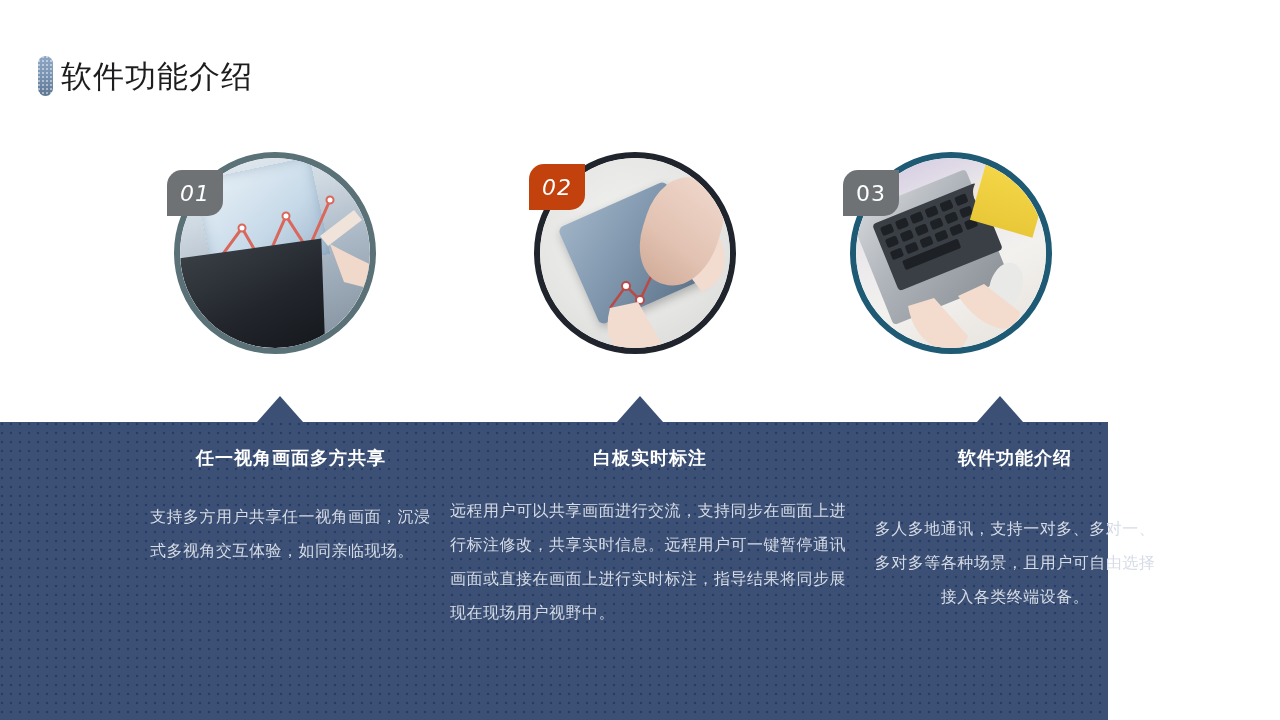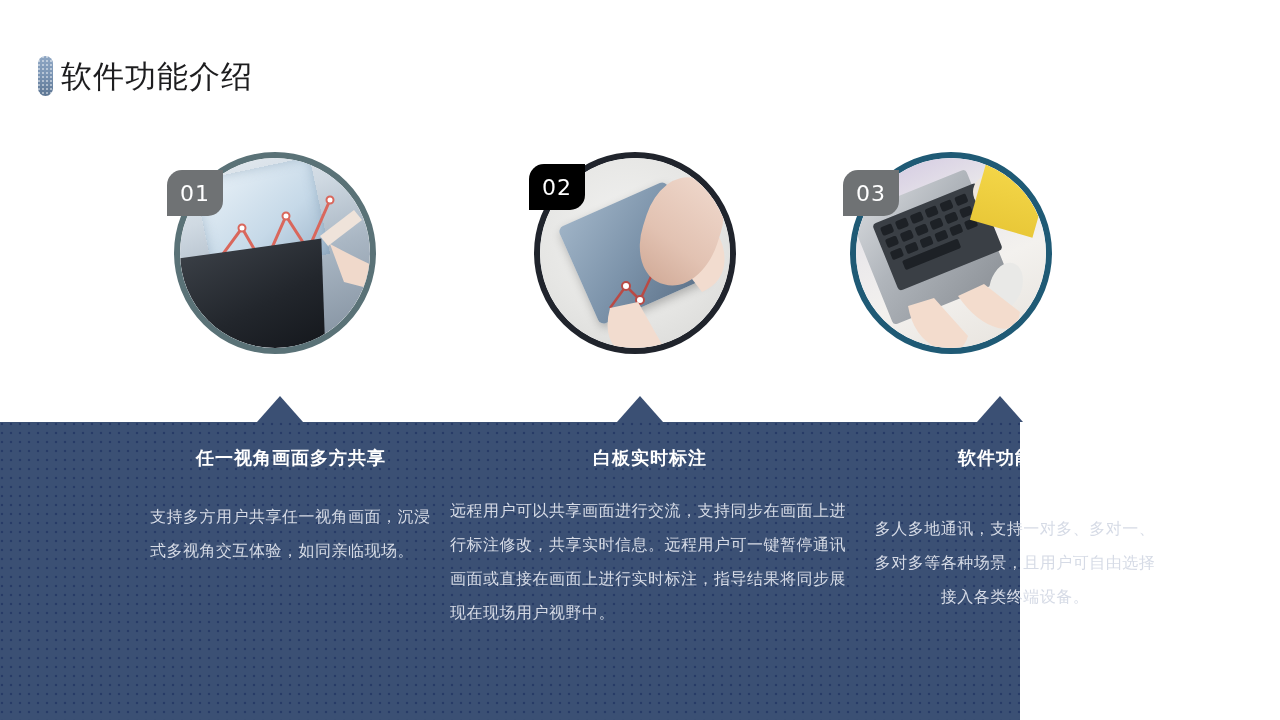--- a/index.html
+++ b/index.html
@@ -42,21 +42,21 @@
     white-space: nowrap;
   }
 
   
   .circle-card {
     position: absolute;
     top: 152px;
     width: 202px;
     height: 202px;
   }
-  .circle-card.c1 { left: 174px; }
+  .circle-card.c1 { left: 174px; font-style: italic; }
   .circle-card.c2 { left: 534px; }
   .circle-card.c3 { left: 850px; }
 
   .photo-circle {
     position: absolute;
     inset: 0;
     border-radius: 50%;
     border: 6px solid #5a7277;
     box-sizing: border-box;
     overflow: hidden;
@@ -156,31 +156,32 @@
     color: #ffffff;
     display: flex;
     align-items: center;
     justify-content: center;
     font-size: 22px;
     letter-spacing: 1px;
     font-family: "DejaVu Sans", "Liberation Sans", sans-serif;
     z-index: 5;
   }
   .circle-card.c2 .num-badge {
-    background: #000000;
+    background: #c2410c;
     left: -5px;
     top: 12px;
+    font-style: italic;
   }
 
   
   #info-panel {
     position: absolute;
     left: 0;
     top: 422px;
-    width: 1020px;
+    width: 1108px;
     height: 298px;
     background:
       radial-gradient(circle at 2px 2px, rgba(22,42,92,.55) 1.4px, transparent 1.6px) 0 0 / 9px 9px,
       #3b5074;
   }
   .panel-arrow {
     position: absolute;
     top: -26px;
     width: 0;
     height: 0;

